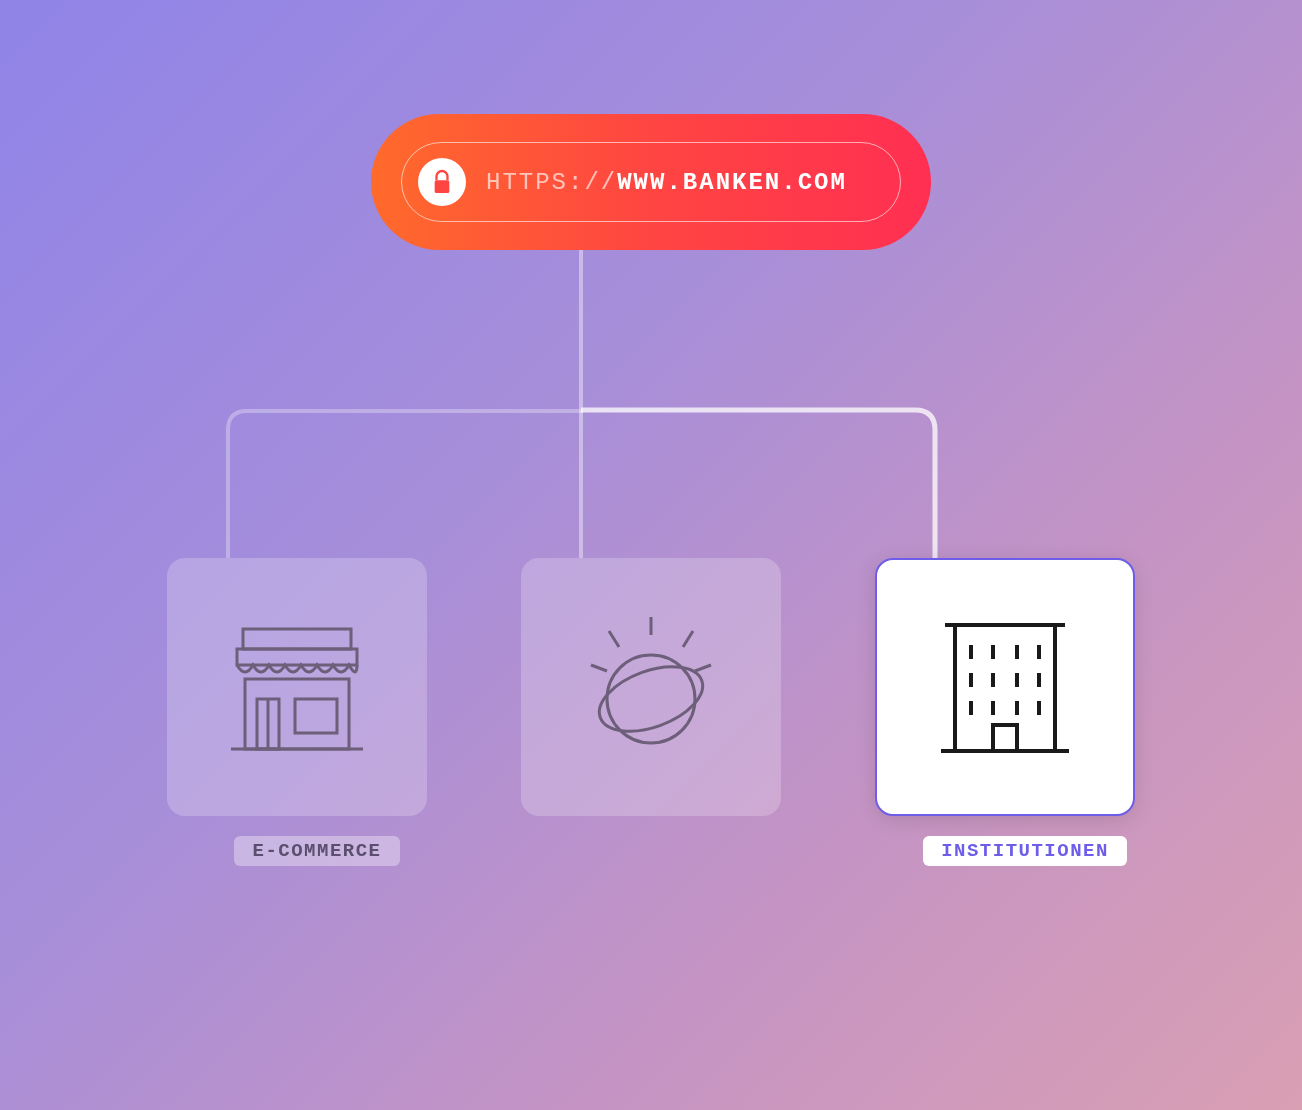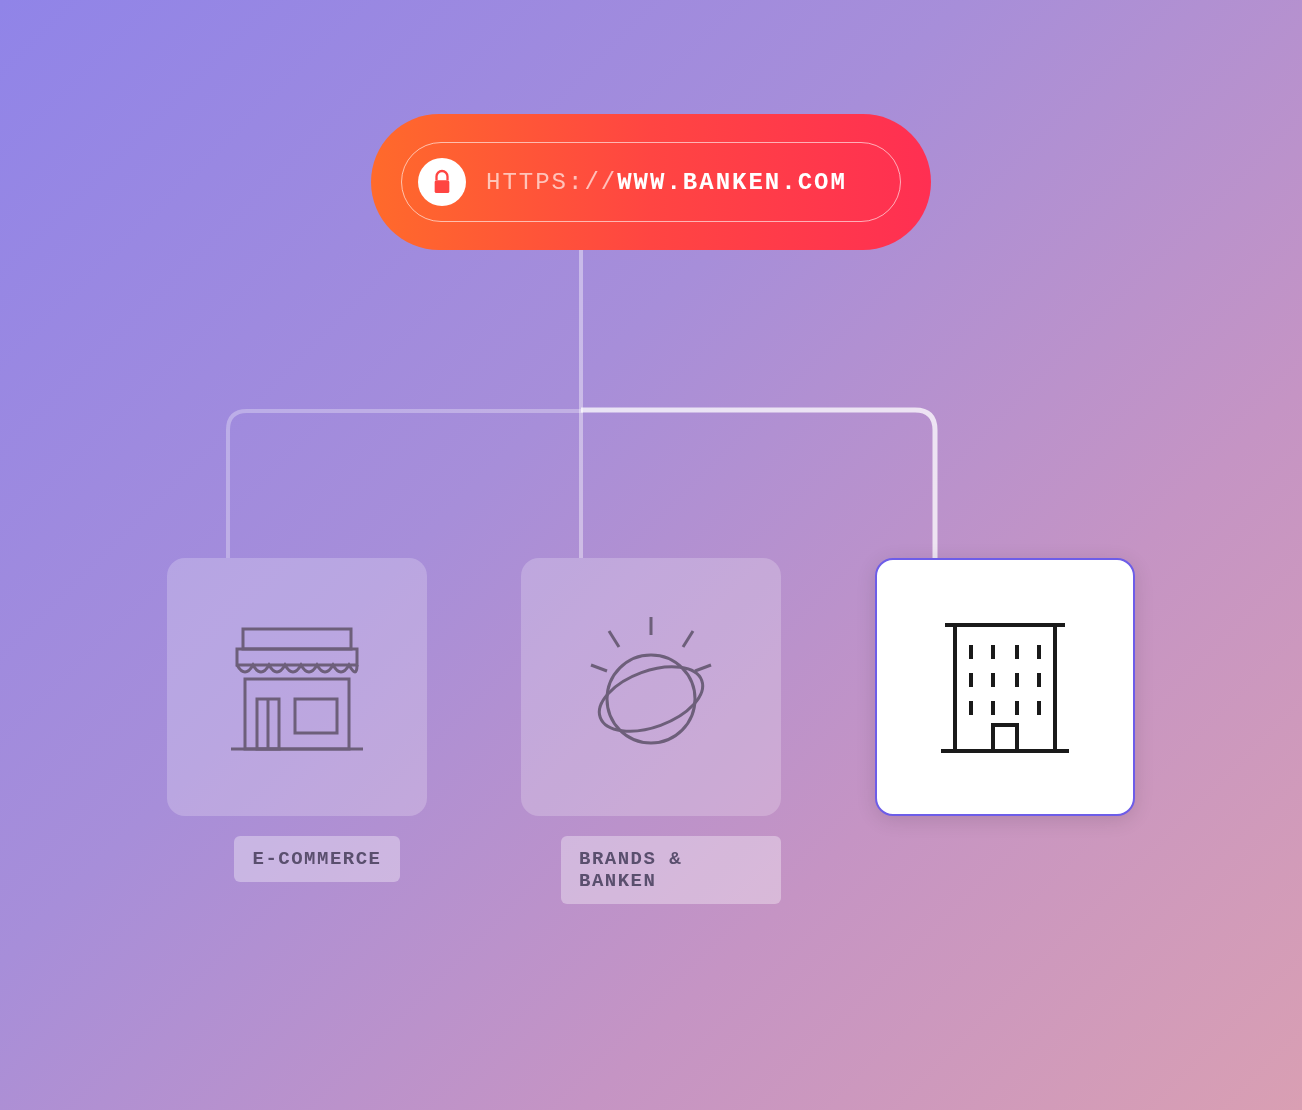--- a/index.html
+++ b/index.html
@@ -103,21 +103,21 @@
     .card-active {
       background: white;
       border: 2px solid #6d5de8;
       box-shadow: 0 4px 20px rgba(0,0,0,0.12);
     }
     .card-label {
       font-family: 'SF Mono', 'Monaco', 'Courier New', monospace;
       font-size: 19px;
       font-weight: 600;
       letter-spacing: 1.5px;
-      padding: 12px 18px;
+      padding: 4px 18px;
       border-radius: 6px;
       margin-left: 40px;
     }
     .label-inactive {
       background: rgba(255,255,255,0.35);
       color: #5a4f6e;
     }
     .label-active {
       background: white;
       color: #6d5de8;
@@ -191,21 +191,20 @@
         <line x1="38" y1="24" x2="48" y2="40"></line>
         <line x1="122" y1="24" x2="112" y2="40"></line>
         <line x1="20" y1="58" x2="36" y2="64"></line>
         <line x1="140" y1="58" x2="124" y2="64"></line>
 
         <circle cx="80" cy="92" r="44"></circle>
 
         <ellipse cx="80" cy="92" rx="54" ry="28" transform="rotate(-20 80 92)"></ellipse>
       </svg>
     </div>
-    <div class="card-label label-inactive">BRANDS &amp; BANKEN</div>
   </div>
 
   <div class="card-column">
     <div class="card card-active">
       <svg width="160" height="160" viewBox="0 0 160 160" class="icon-active">
 
         <line x1="20" y1="18" x2="140" y2="18"></line>
 
         <line x1="30" y1="18" x2="30" y2="144"></line>
         <line x1="130" y1="18" x2="130" y2="144"></line>
@@ -223,15 +222,16 @@
         <line x1="114" y1="66" x2="114" y2="80"></line>
 
         <line x1="46" y1="94" x2="46" y2="108"></line>
         <line x1="68" y1="94" x2="68" y2="108"></line>
         <line x1="92" y1="94" x2="92" y2="108"></line>
         <line x1="114" y1="94" x2="114" y2="108"></line>
 
         <rect x="68" y="118" width="24" height="26"></rect>
       </svg>
     </div>
+    <div class="card-label label-active">INSTITUTIONEN</div>
   </div>
 
 </div>
 
 </body></html>

